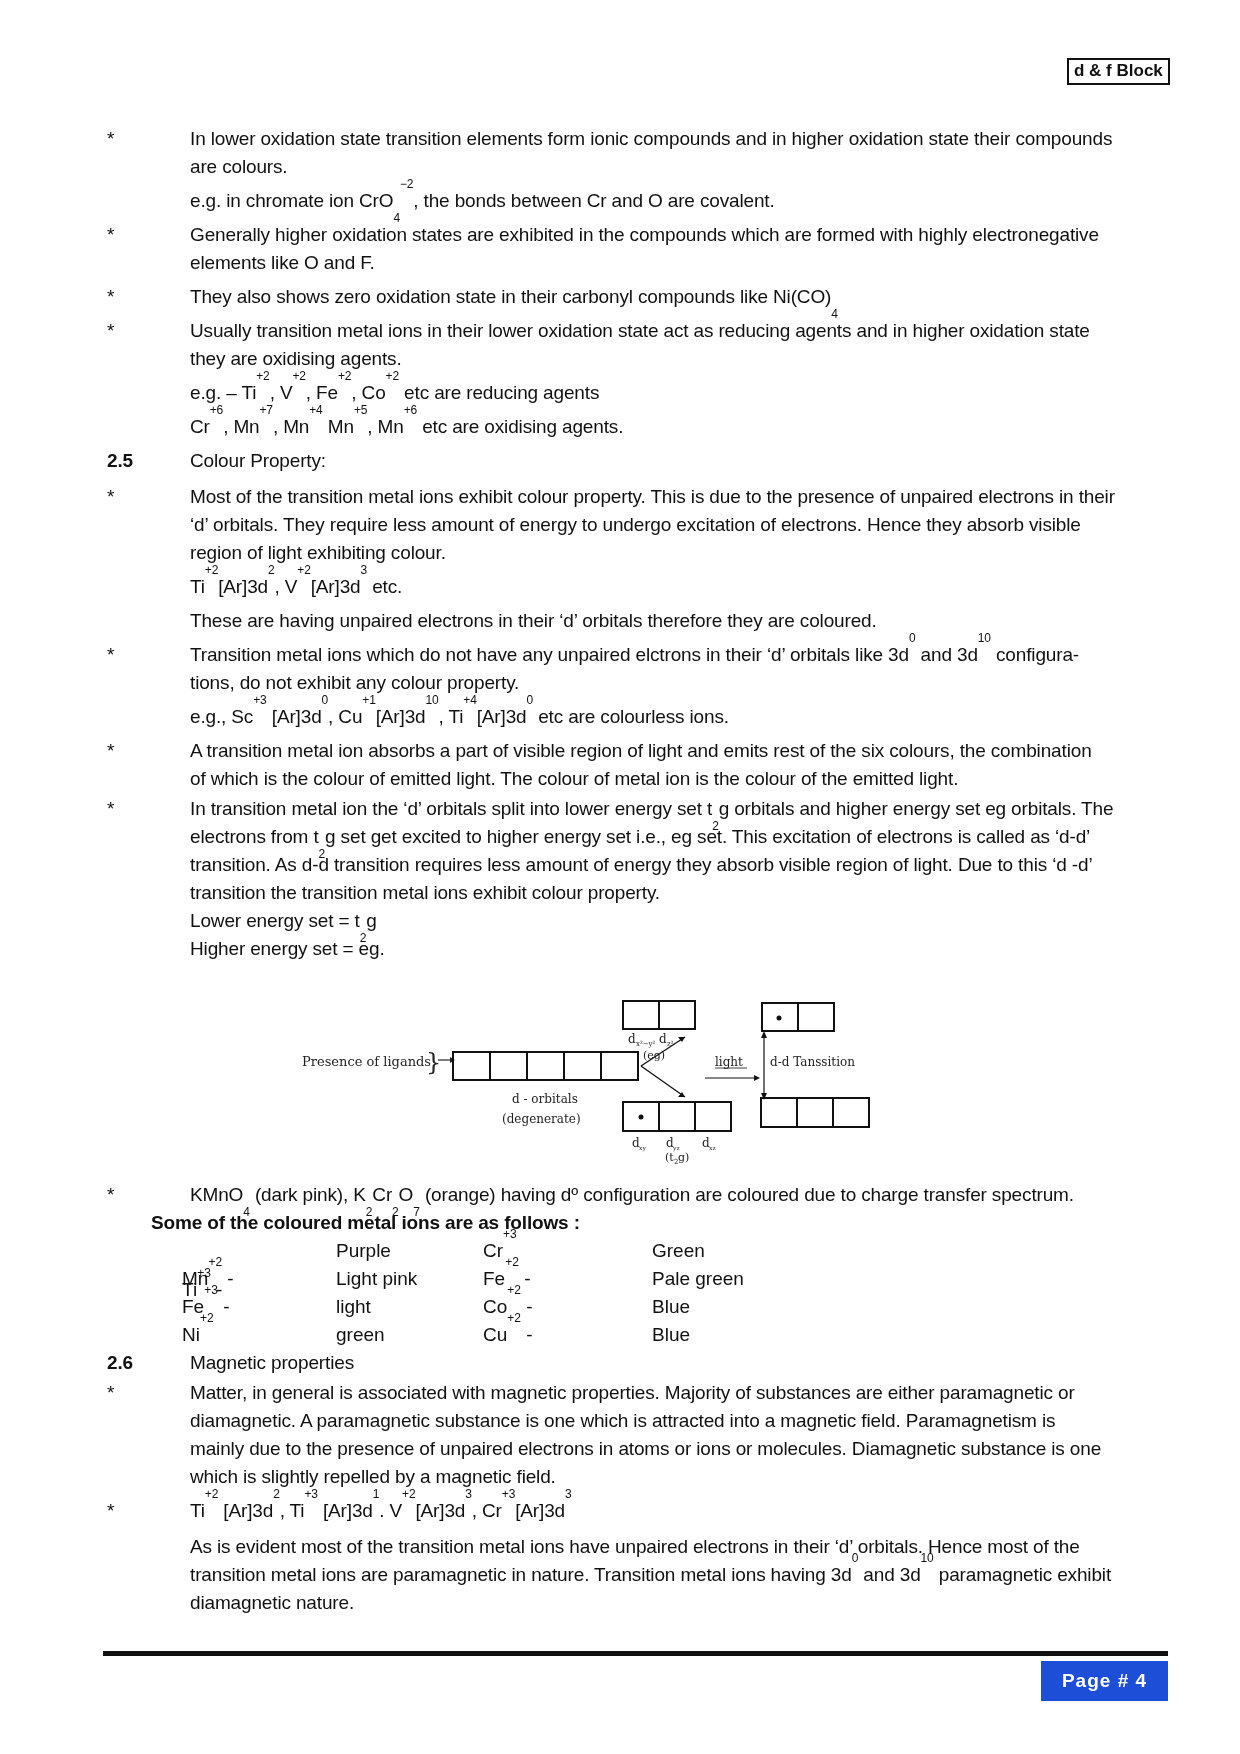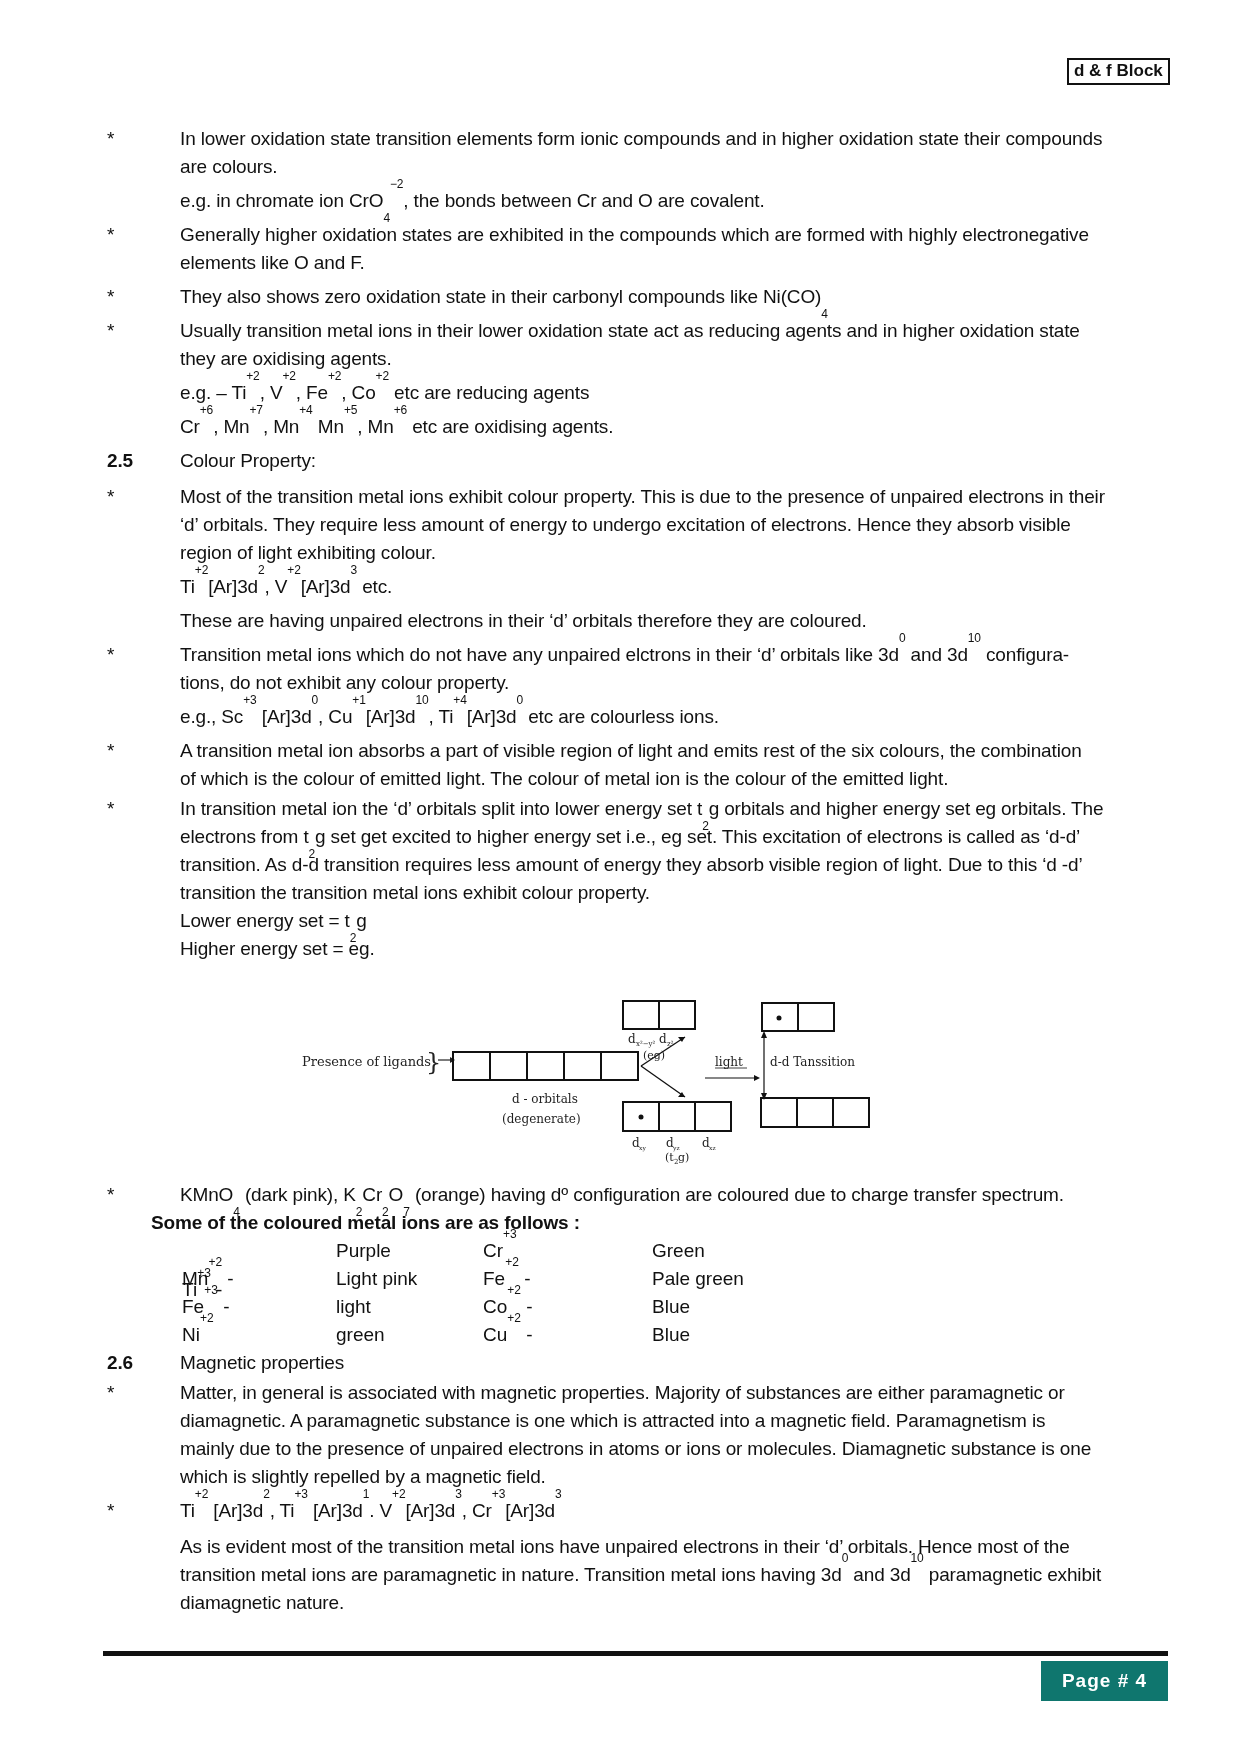--- a/index.html
+++ b/index.html
@@ -3,31 +3,31 @@
 <meta charset="utf-8">
 <style>
   html, body { margin:0; padding:0; background:#ffffff; }
   body { width:1240px; height:1754px; position:relative; overflow:hidden;
          font-family:"Liberation Sans", sans-serif; color:#111; }
   .hdr-badge { position:absolute; left:1067px; top:58px; border:2px solid #111;
          padding:1px 5px 2px 5px; font-weight:bold; font-size:17px; line-height:20px; }
   .line { position:absolute; font-size:19px; line-height:24px; white-space:nowrap; letter-spacing:-0.15px; }
   .bullet { left:107px; }
   .num { left:107px; font-weight:bold; }
-  .txt { left:180px; }
+  .txt { left:190px; }
   .bold { font-weight:normal; }
   .heading2 { left:107px; font-weight:bold;margin-left:44px; }
   sup { font-size:12px; vertical-align:top; position:relative; top:-5px; line-height:0; }
   sub { font-size:12px; vertical-align:bottom; position:relative; top:5px; line-height:0; }
   .tbl-cell { position:absolute; font-size:19px; line-height:24px; white-space:nowrap; }
   .diagram { position:absolute; left:290px; top:985px; width:700px; height:200px; }
   .diagram svg { width:700px; height:200px; }
   .diagram text { font-family:"DejaVu Serif", serif; fill:#222; }
   .footer-rule { position:absolute; left:103px; top:1651px; width:1065px; height:5px; background:#111; }
-  .page-badge { position:absolute; left:1041px; top:1661px; width:127px; height:40px; background:#0f766e; color:#fff;
+  .page-badge { position:absolute; left:1041px; top:1661px; width:127px; height:40px; background:#1d4ed8; color:#fff;
          font-weight:bold; font-size:19px; line-height:40px; text-align:center; letter-spacing:1px; }
 </style>
 </head>
 <body>
 
 <div class="hdr-badge">d &amp; f Block</div>
 
 <div>
   <div class="line bullet" style="top:127px">*</div>
   <div class="line txt" style="top:127px">In lower oxidation state transition elements form ionic compounds and in higher oxidation state their compounds</div>

